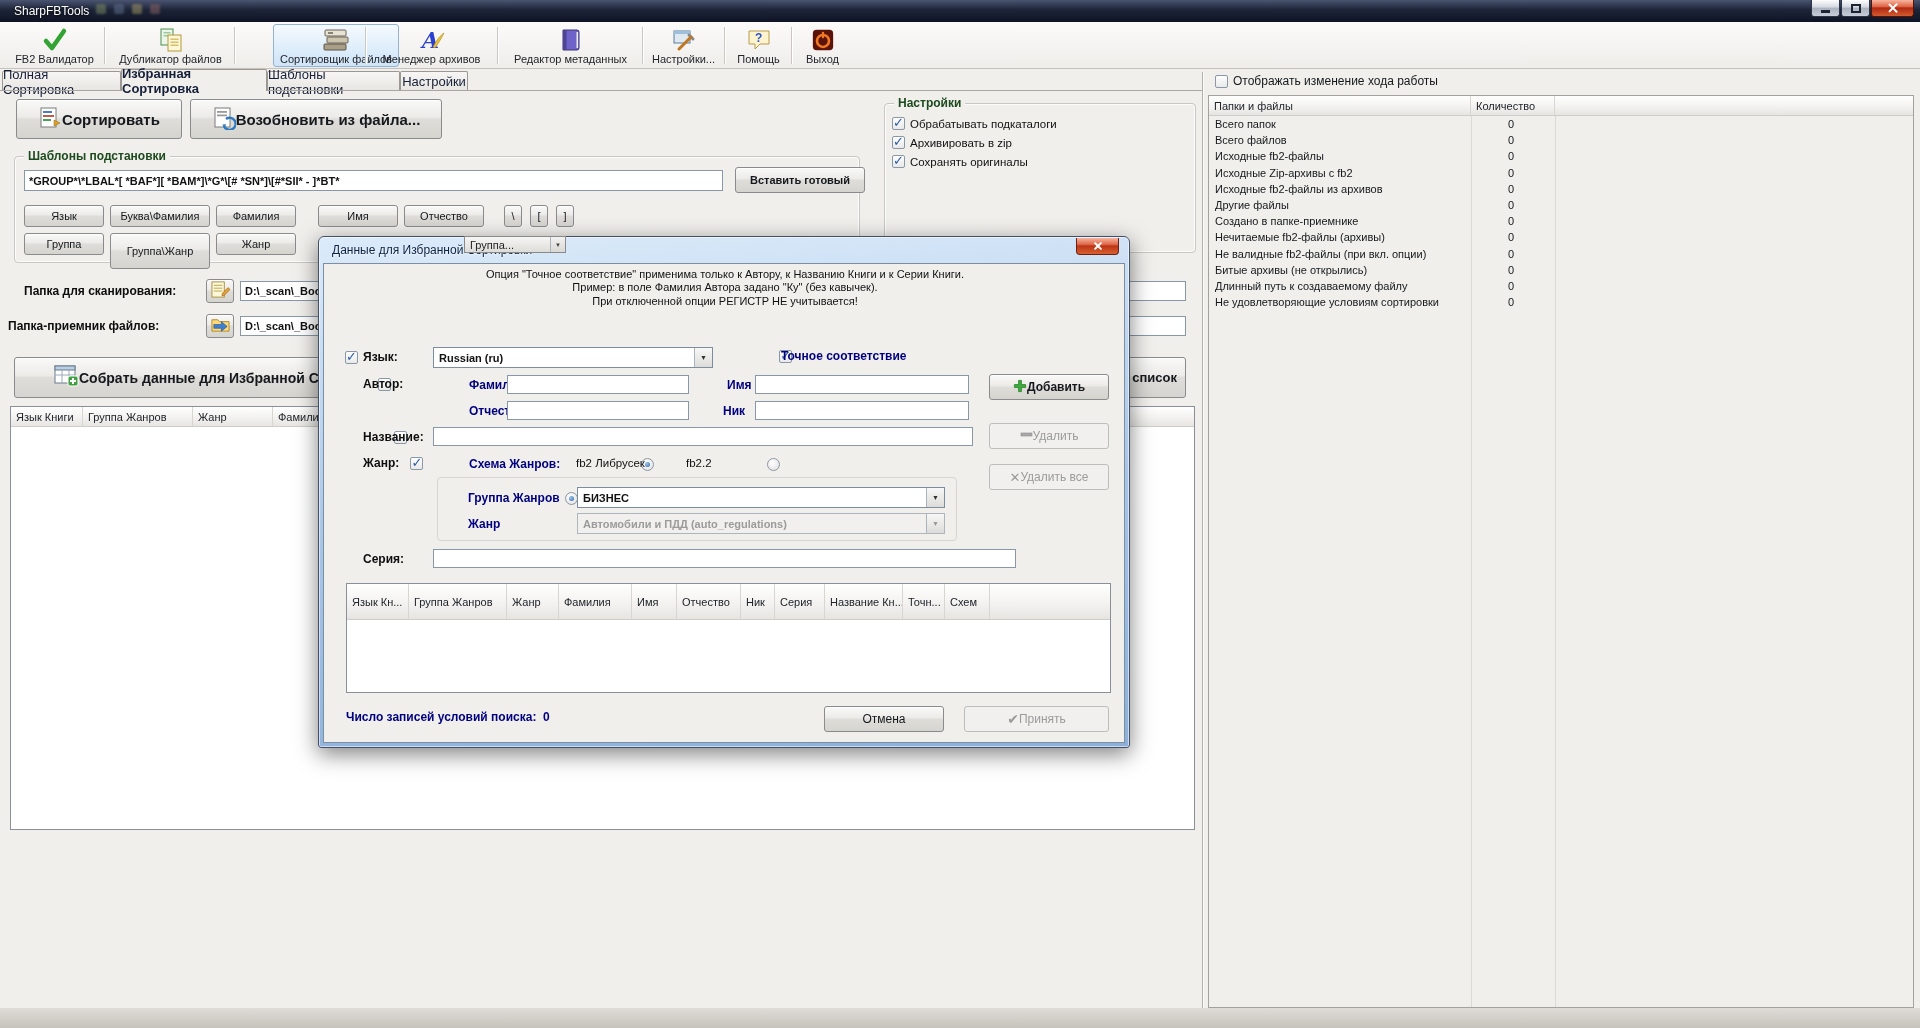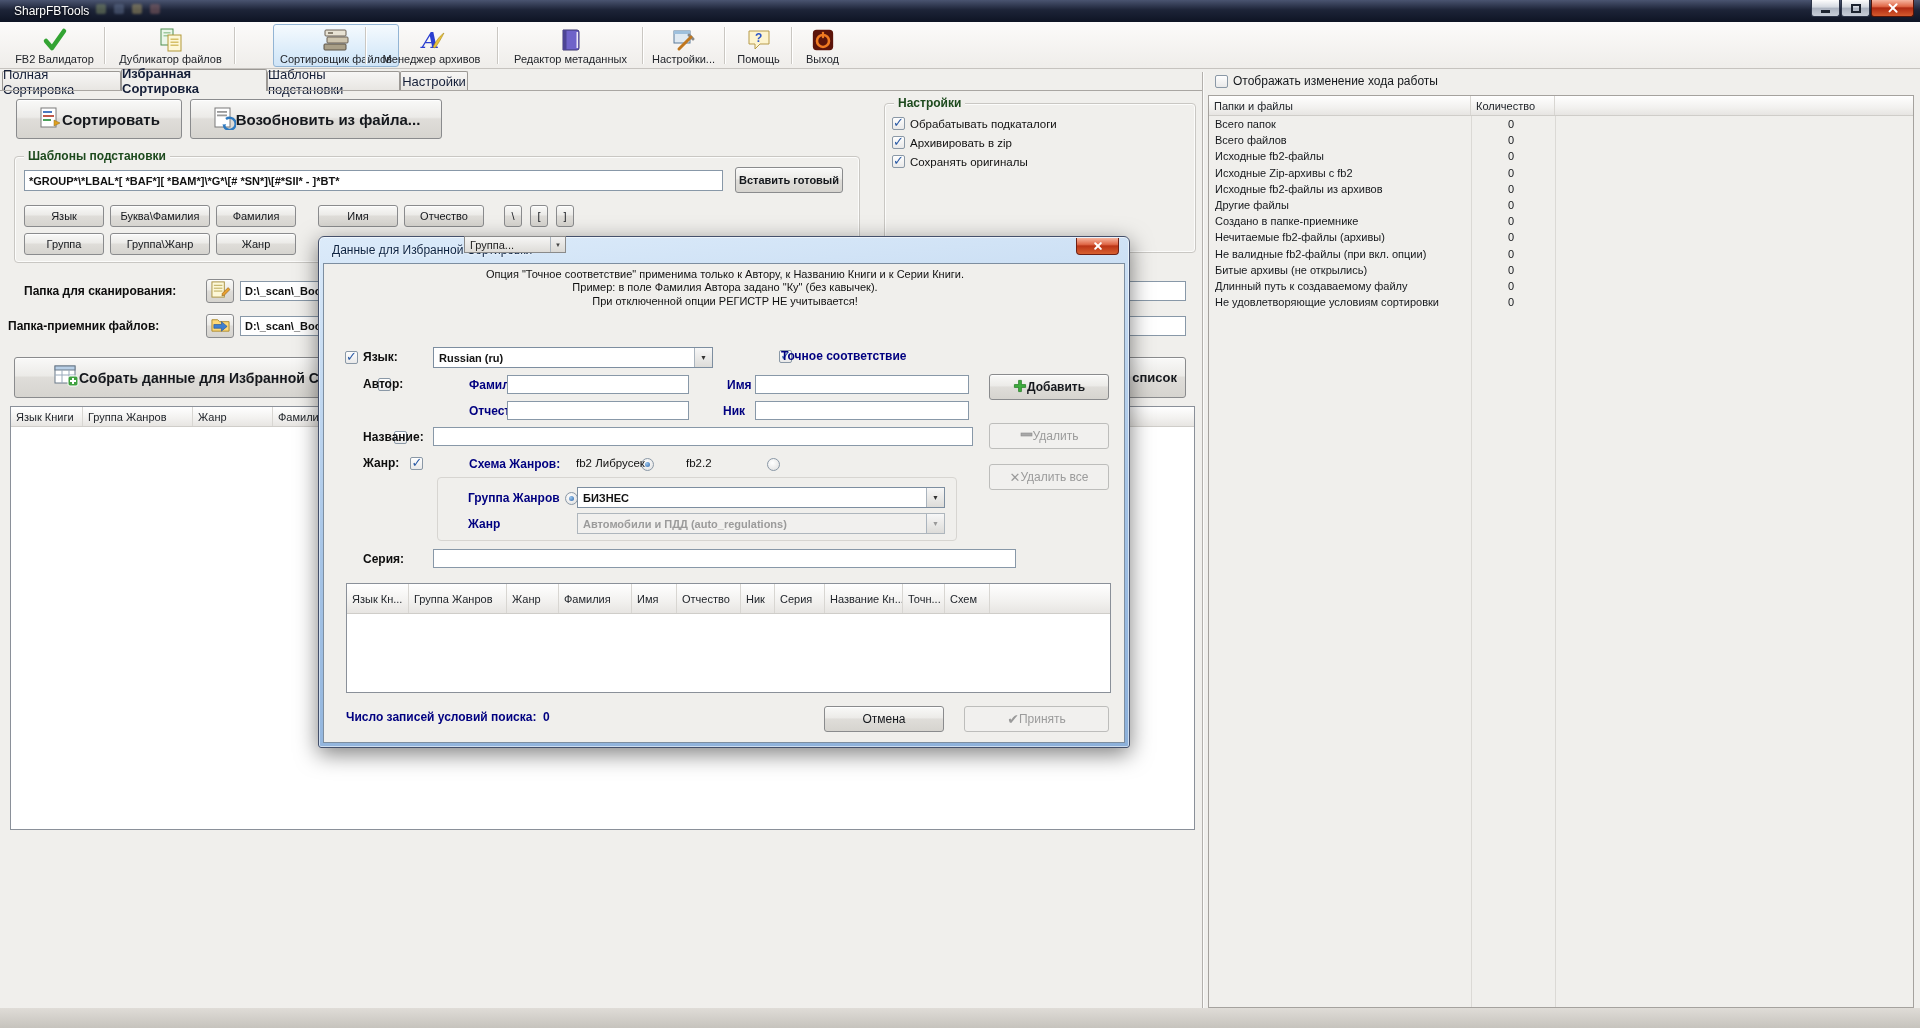--- a/index.html
+++ b/index.html
@@ -251,21 +251,21 @@
           <rect x="5" y="8.5" width="10" height="1.8" fill="#9a9a9a"></rect>
           <path d="M14 13 a6 6 0 1 1 -2 7" fill="none" stroke="#2e7ac0" stroke-width="2.4"></path>
           <path d="M12.2 22 l-1.8 -3.4 3.8 -0.4 z" fill="#2e7ac0"></path>
         </svg></span>
     <span>Возобновить из файла...</span>
   </div>
 
   <div class="gb" style="left:14px;top:156px;width:846px;height:107px"></div>
   <span class="gb-title" style="left:24px;top:149px">Шаблоны подстановки</span>
   <input class="tfield bold abs" style="left: 24px; top: 170px; width: 699px; height: 21px;" readonly="" value="*GROUP*\*LBAL*[ *BAF*][ *BAM*]\*G*\[# *SN*]\[#*SII* - ]*BT*">
-  <div class="wbtn smallb abs" style="left:735px;top:167px;width:108px;height:26px">
+  <div class="wbtn smallb abs" style="left:735px;top:167px;width:130px;height:26px">
     <span>Вставить готовый</span>
   </div>
   <div class="wbtn small abs" style="left:24px;top:205px;width:80px;height:22px">
       <span>Язык</span>
     </div>
   <div class="wbtn small abs" style="left:110px;top:205px;width:100px;height:22px">
       <span>Буква\Фамилия</span>
     </div>
   <div class="wbtn small abs" style="left:216px;top:205px;width:80px;height:22px">
       <span>Фамилия</span>
@@ -281,21 +281,21 @@
     </div>
   <div class="wbtn small abs" style="left:530px;top:205px;width:18px;height:22px">
       <span>[</span>
     </div>
   <div class="wbtn small abs" style="left:556px;top:205px;width:18px;height:22px">
       <span>]</span>
     </div>
   <div class="wbtn small abs" style="left:24px;top:233px;width:80px;height:22px">
       <span>Группа</span>
     </div>
-  <div class="wbtn small abs" style="left:110px;top:233px;width:100px;height:22px">
+  <div class="wbtn small abs" style="left:110px;top:233px;width:100px;height:36px">
       <span>Группа\Жанр</span>
     </div>
   <div class="wbtn small abs" style="left:216px;top:233px;width:80px;height:22px">
       <span>Жанр</span>
     </div>
 
   <span class="blabel abs" style="left:24px;top:284px">Папка для сканирования:</span>
   <div class="wbtn abs" style="left:206px;top:279px;width:28px;height:24px">
     <span><svg width="21" height="19" viewBox="0 0 22 20">
           <rect x="2" y="2" width="13" height="16" fill="#fdf8d8" stroke="#a89040"></rect>
@@ -485,21 +485,21 @@
       <span class="arr"></span>
     </div>
 
     
     <span class="cb abs" style="left:26px;top:316px"></span>
     <span class="blabel abs" style="left:44px;top:315px">Серия:</span>
     <input class="tfield abs" style="left: 114px; top: 312px; width: 583px; height: 19px;">
 
     
     <div class="lv" style="left:27px;top:346px;width:765px;height:110px">
-      <div class="lv-head" style="height:30px">
+      <div class="lv-head" style="height:36px">
         <div class="lv-col" style="width:62px">Язык Кн...</div>
         <div class="lv-col" style="width:98px">Группа Жанров</div>
         <div class="lv-col" style="width:52px">Жанр</div>
         <div class="lv-col" style="width:73px">Фамилия</div>
         <div class="lv-col" style="width:45px">Имя</div>
         <div class="lv-col" style="width:64px">Отчество</div>
         <div class="lv-col" style="width:34px">Ник</div>
         <div class="lv-col" style="width:50px">Серия</div>
         <div class="lv-col" style="width:78px">Название Кн...</div>
         <div class="lv-col" style="width:42px">Точн...</div>

